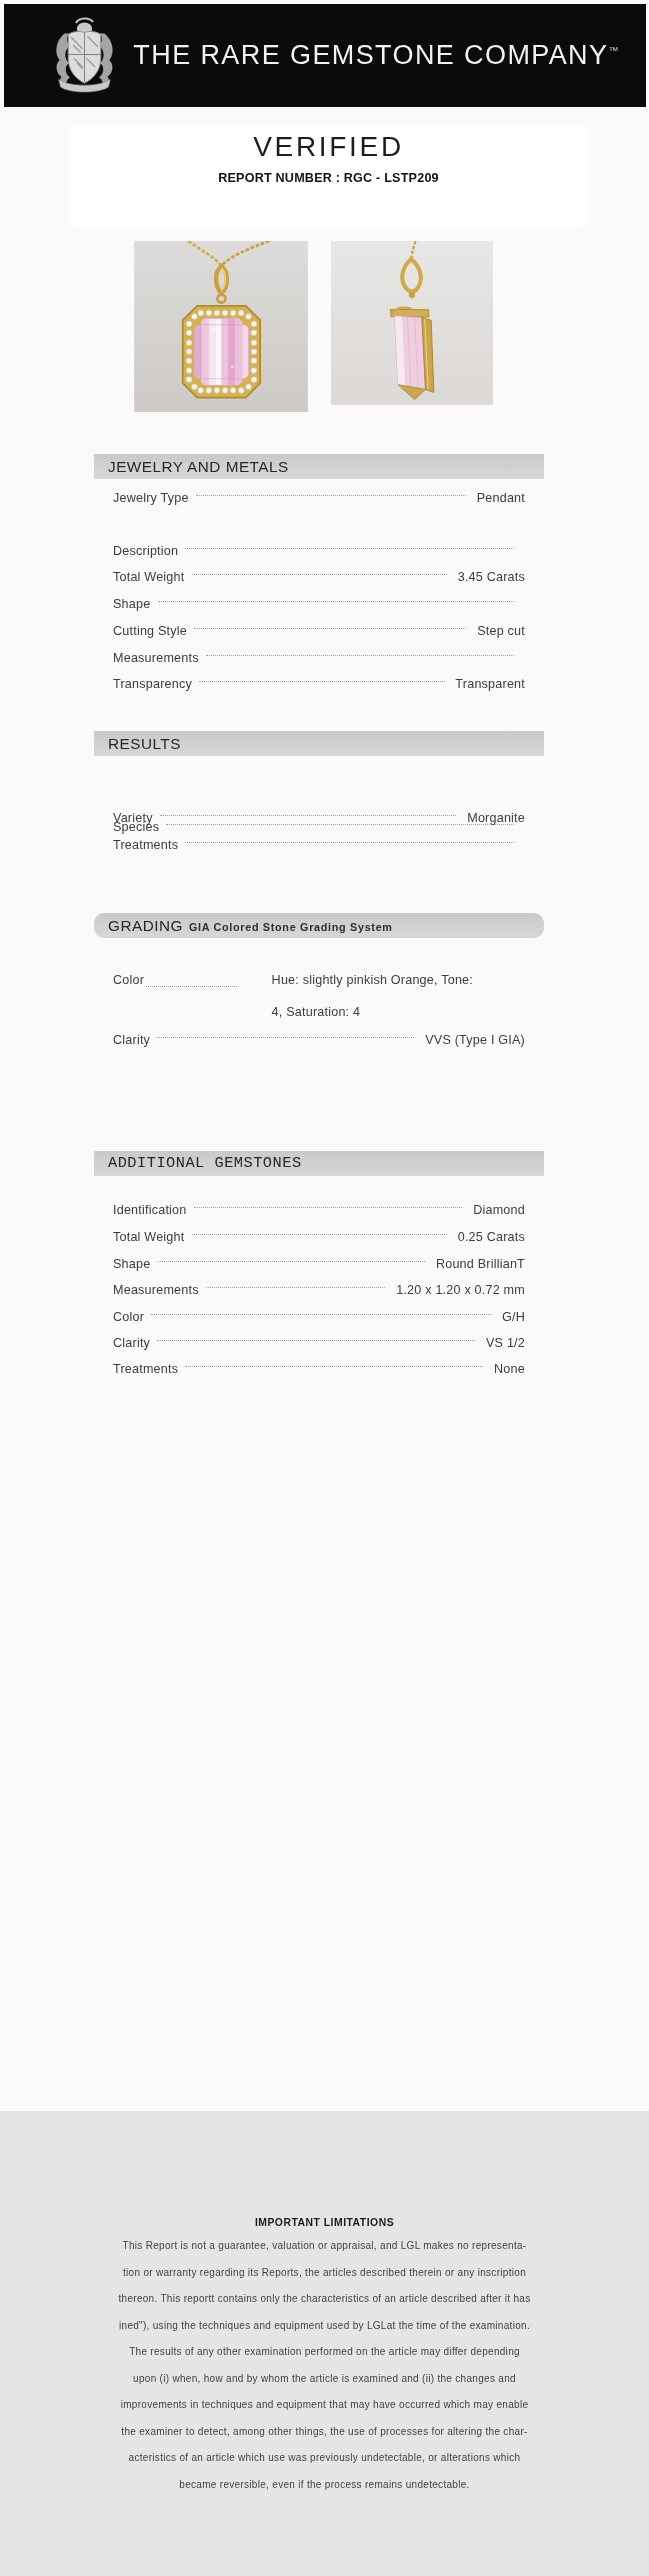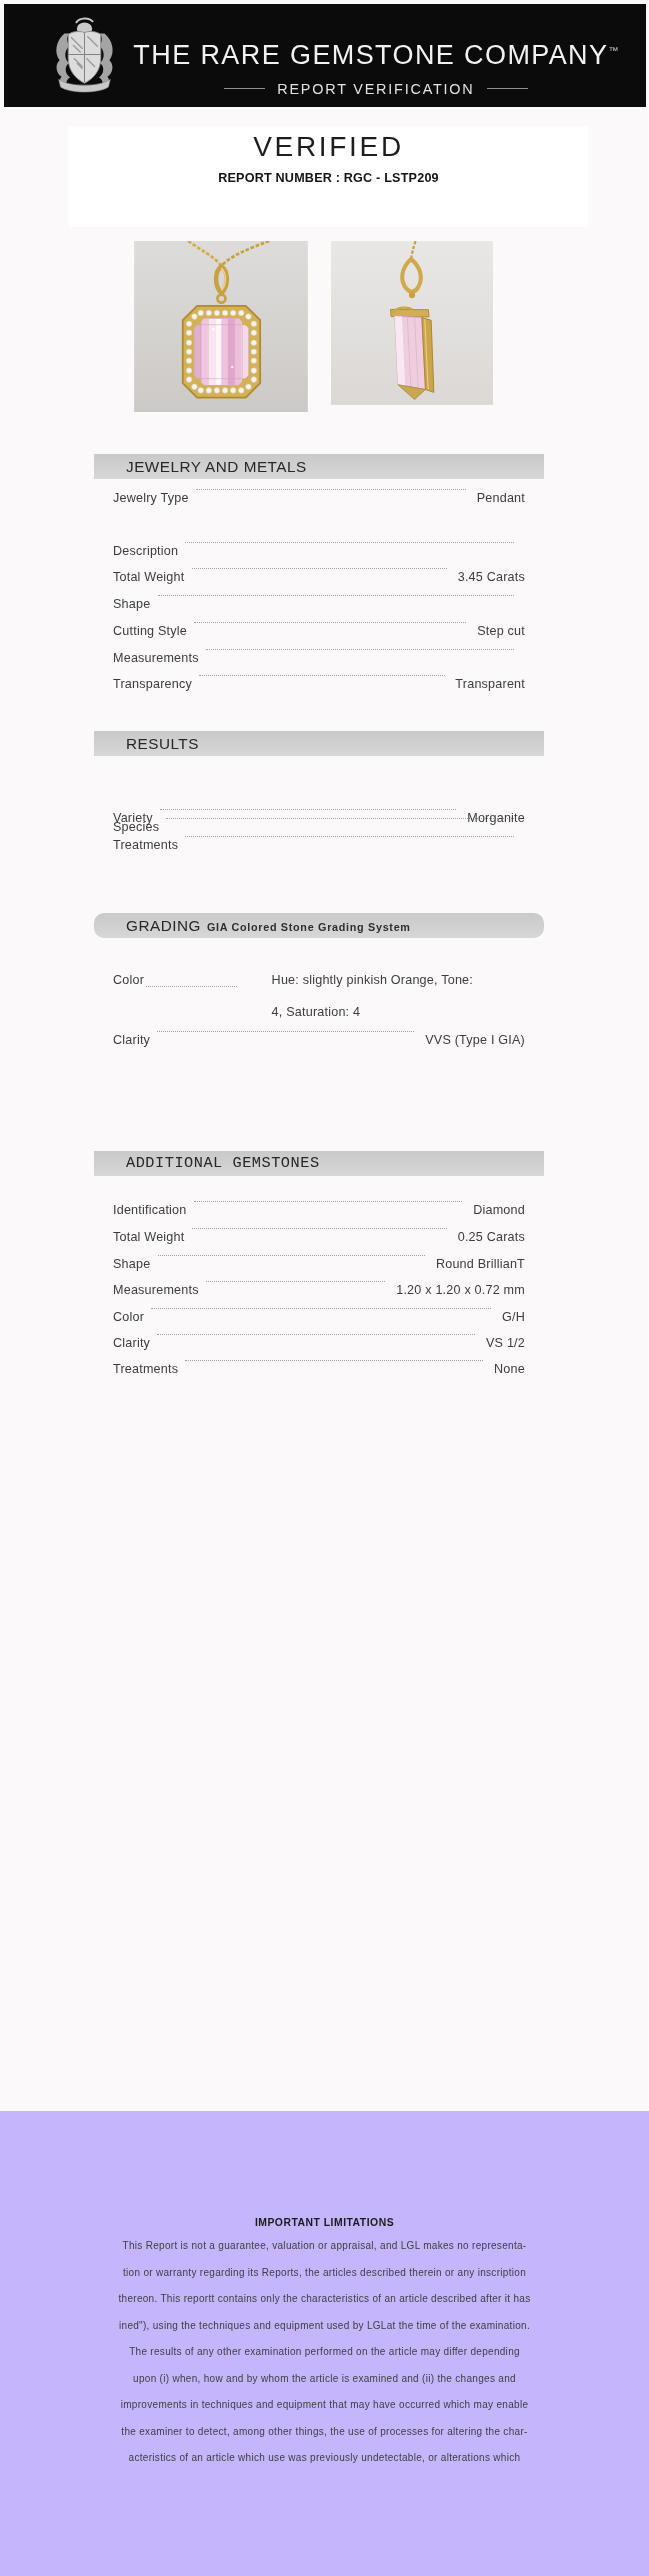--- a/index.html
+++ b/index.html
@@ -1,16 +1,16 @@
 <!DOCTYPE html>
 <html style="font-size:14.4px"><head>
 <meta charset="utf-8">
 <style>
   html,body{margin:0;padding:0;background:#ffffff;}
-  .page{position:relative;width:649px;height:2576px;background:#c4b5fd;overflow:hidden;
+  .page{position:relative;width:649px;height:2576px;background:#e5e5e5;overflow:hidden;
         font-family:"Liberation Sans","DejaVu Sans",sans-serif;}
   .tint{position:absolute;left:0;top:0;width:649px;height:2111px;background:#fbf9f9;}
 
   
   .header{position:absolute;left:3.6px;top:3.6px;width:642px;height:103px;background:#0b0b0b;}
   .crest{position:absolute;left:47px;top:11.7px;}
   .header-text{position:absolute;left:117px;right:14.4px;top:36px;text-align:center;}
   .brand{font-size:27px;color:#f2f2f2;letter-spacing:1.4px;white-space:nowrap;}
   .brand sup{font-size:10px;color:#cfcfcf;letter-spacing:0;}
   .header-sub{margin-top:10px;display:flex;align-items:center;justify-content:center;gap:12.6px;}
@@ -22,26 +22,26 @@
   .verified{margin:0;padding-top:5.4px;font-size:28px;font-weight:400;letter-spacing:2.7px;color:#1d1d1d;}
   .report-number{margin-top:8px;font-size:12.6px;font-weight:700;color:#141414;letter-spacing:0.2px;}
 
   
   .photo{position:absolute;}
   .photo svg{display:block;}
 
   
   .bar{position:absolute;left:94px;width:450px;height:25px;
        background:linear-gradient(180deg,#c9c9c9 0%,#d7d7d7 100%);
-       display:flex;align-items:baseline;padding-left:32px;box-sizing:border-box;}
+       display:flex;align-items:baseline;padding-left:14px;box-sizing:border-box;}
   .bar-title{font-size:15.3px;color:#272727;letter-spacing:0.5px;line-height:25px;white-space:nowrap;}
   .bar-subtitle{font-size:10.8px;font-weight:700;color:#2e2e2e;letter-spacing:0.7px;margin-left:6px;white-space:nowrap;}
 
   
-  .row{position:absolute;left:113px;width:412px;height:18px;display:flex;align-items:flex-start;
+  .row{position:absolute;left:113px;width:412px;height:18px;display:flex;align-items:center;
        font-size:12.6px;color:#3d3d3d;letter-spacing:0.2px;line-height:18px;}
   .rlabel{white-space:nowrap;}
   .leader{flex:1;border-bottom:1.8px dotted #a0a0a0;margin:0 10.8px 4.5px 7.2px;height:0;}
   .rvalue{white-space:nowrap;text-align:right;}
 
   
   .row-color{position:absolute;left:113px;top:964px;width:412px;display:flex;align-items:flex-start;
              font-size:12.6px;color:#3d3d3d;letter-spacing:0.2px;}
   .row-color .rlabel{line-height:32px;}
   .row-color .leader-short{width:92px;border-bottom:1.8px dotted #a0a0a0;height:0;margin:21.6px 0 0 1.8px;}
@@ -73,25 +73,20 @@
       <path d="M35,17 C41,15 48,16 52,19 L52,44 C52,56 45,65 35,70 C25,65 18,56 18,44 L18,19 C22,16 29,15 35,17 Z" fill="#dcdcdc" stroke="#8f8f8f" stroke-width="1"></path>
       <line x1="35" y1="17" x2="35" y2="69" stroke="#7d7d7d" stroke-width="1"></line>
       <line x1="18" y1="40" x2="52" y2="40" stroke="#7d7d7d" stroke-width="1"></line>
       <path d="M21,22 L33,34 M23,30 L31,38 M38,21 L49,32 M37,44 L46,53 M24,44 L33,53 M27,49 L33,55" stroke="#8a8a8a" stroke-width="1.4" opacity="0.8"></path>
 
       <path d="M8,66 C18,74 52,74 62,66 L60,74 C50,81 20,81 10,74 Z" fill="#c9c9c9" stroke="#8f8f8f" stroke-width="0.6"></path>
     </svg>
     <div class="header-text">
       <div class="brand">
         <span>THE RARE GEMSTONE COMPANY</span><sup>™</sup>
-      </div>
-      <div class="header-sub">
-        <span class="dash"></span>
-        <span class="sub-label">REPORT VERIFICATION</span>
-        <span class="dash"></span>
       </div>
     </div>
   </div>
 
   <div class="verify-box">
     <h1 class="verified">VERIFIED</h1>
     <div class="report-number">REPORT NUMBER : RGC - LSTP209</div>
   </div>
 
   <div class="photo" style="left:134px;top:241px;">
@@ -322,15 +317,16 @@
   <div class="limit-text">
     <div>This Report is not a guarantee, valuation or appraisal, and LGL makes no representa-</div>
     <div>tion or warranty regarding its Reports, the articles described therein or any inscription</div>
     <div>thereon. This reportt contains only the characteristics of an article described after it has</div>
     <div>ined"), using the techniques and equipment used by LGLat the time of the examination.</div>
     <div>The results of any other examination performed on the article may differ depending</div>
     <div>upon (i) when, how and by whom the article is examined and (ii) the changes and</div>
     <div>improvements in techniques and equipment that may have occurred which may enable</div>
     <div>the examiner to detect, among other things, the use of processes for altering the char-</div>
     <div>acteristics of an article which use was previously undetectable, or alterations which</div>
+    <div>became reversible, even if the process remains undetectable.</div>
   </div>
 </div>
 
 
 </body></html>

